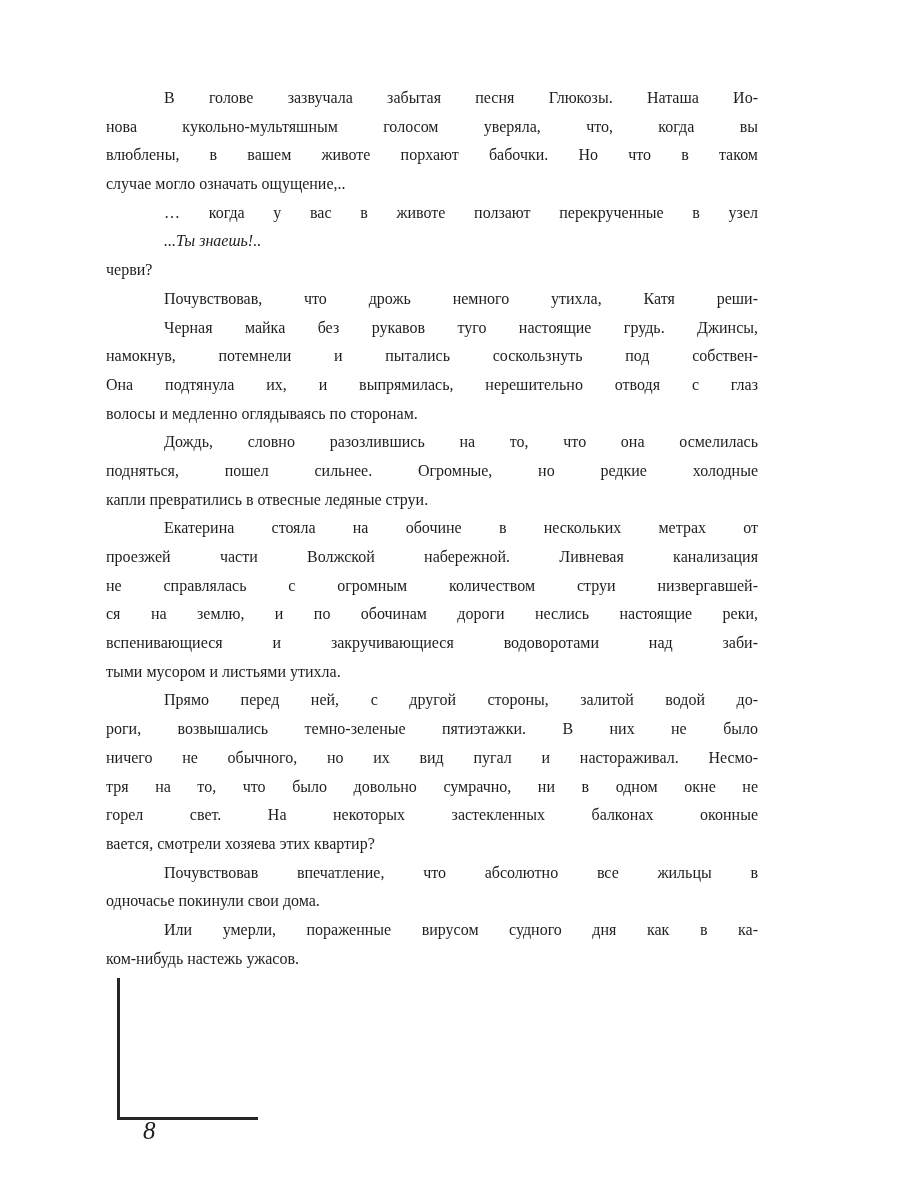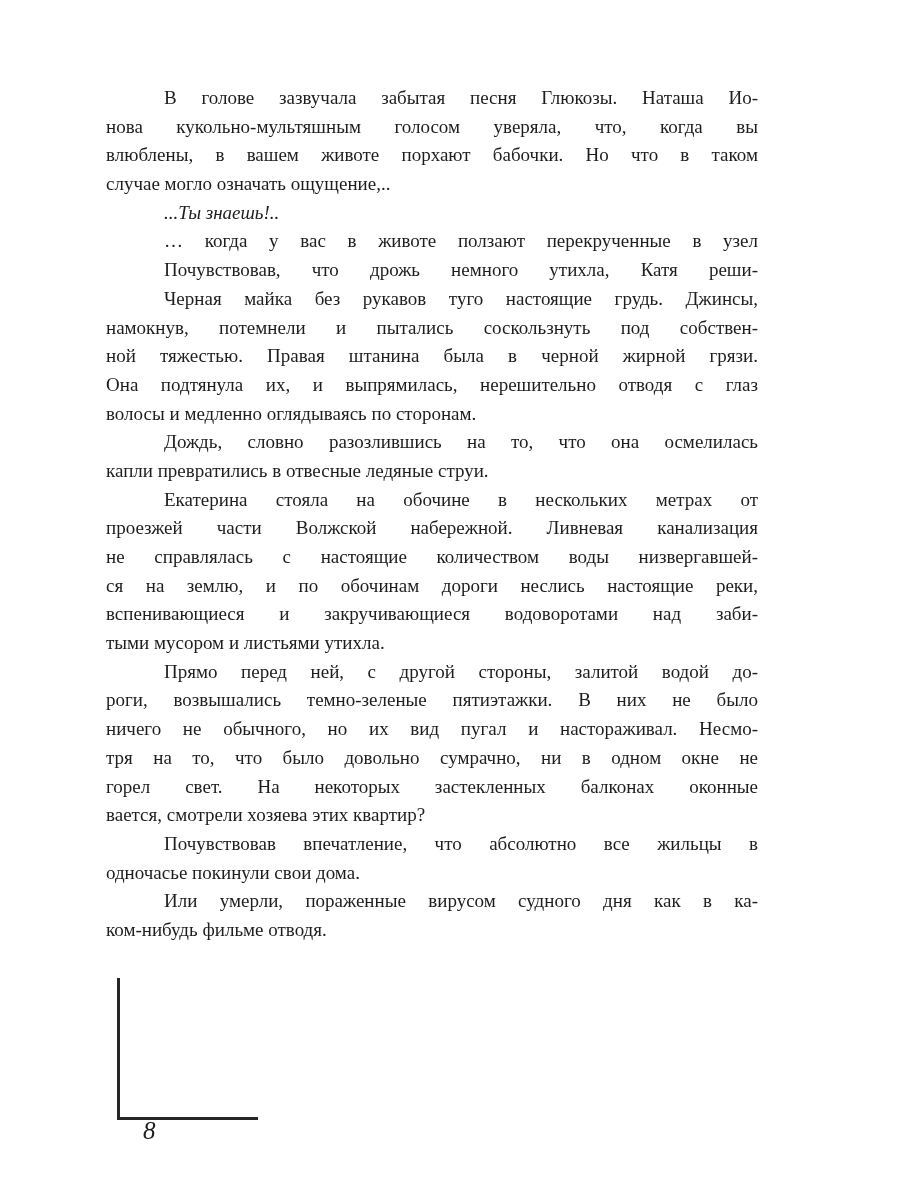--- a/index.html
+++ b/index.html
@@ -13,21 +13,21 @@
     height: 1200px;
     background: #ffffff;
     overflow: hidden;
     font-family: "Liberation Serif", serif;
   }
   .text-block {
     position: absolute;
     left: 106px;
     top: 84px;
     width: 652px;
-    font-size: 19px;
+    font-size: 16px;
     line-height: 28.7px;
     color: #1e1e1e;
   }
   .line {
     height: 28.7px;
     text-align: justify;
     text-align-last: justify;
   }
   .line.indent {
     text-indent: 58px;
@@ -65,43 +65,44 @@
 </style>
 </head>
 <body>
 
 <div class="page">
   <div class="text-block">
       <div class="line indent">В голове зазвучала забытая песня Глюкозы. Наташа Ио-</div>
       <div class="line">нова кукольно-мультяшным голосом уверяла, что, когда вы</div>
       <div class="line">влюблены, в вашем животе порхают бабочки. Но что в таком</div>
       <div class="line end">случае могло означать ощущение,..</div>
+      <div class="line indent">… когда у вас в животе ползают перекрученные в узел</div>
       <div class="line indent end italic">...Ты знаешь!..</div>
-      <div class="line indent">… когда у вас в животе ползают перекрученные в узел</div>
+      <div class="line end">черви?</div>
       <div class="line indent">Почувствовав, что дрожь немного утихла, Катя реши-</div>
       <div class="line indent">Черная майка без рукавов туго настоящие грудь. Джинсы,</div>
       <div class="line">намокнув, потемнели и пытались соскользнуть под собствен-</div>
-      <div class="line">ной тяжестью. Правая штанина была в черной жирной грязи.</div>
       <div class="line">Она подтянула их, и выпрямилась, нерешительно отводя с глаз</div>
       <div class="line end">волосы и медленно оглядываясь по сторонам.</div>
       <div class="line indent">Дождь, словно разозлившись на то, что она осмелилась</div>
+      <div class="line">подняться, пошел сильнее. Огромные, но редкие холодные</div>
       <div class="line end">капли превратились в отвесные ледяные струи.</div>
       <div class="line indent">Екатерина стояла на обочине в нескольких метрах от</div>
       <div class="line">проезжей части Волжской набережной. Ливневая канализация</div>
-      <div class="line">не справлялась с настоящие количеством воды низвергавшей-</div>
+      <div class="line">не справлялась с огромным количеством струи низвергавшей-</div>
       <div class="line">ся на землю, и по обочинам дороги неслись настоящие реки,</div>
       <div class="line">вспенивающиеся и закручивающиеся водоворотами над заби-</div>
       <div class="line end">тыми мусором и листьями утихла.</div>
       <div class="line indent">Прямо перед ней, с другой стороны, залитой водой до-</div>
       <div class="line">роги, возвышались темно-зеленые пятиэтажки. В них не было</div>
       <div class="line">ничего не обычного, но их вид пугал и настораживал. Несмо-</div>
       <div class="line">тря на то, что было довольно сумрачно, ни в одном окне не</div>
       <div class="line">горел свет. На некоторых застекленных балконах оконные</div>
       <div class="line end">вается, смотрели хозяева этих квартир?</div>
       <div class="line indent">Почувствовав впечатление, что абсолютно все жильцы в</div>
       <div class="line end">одночасье покинули свои дома.</div>
       <div class="line indent">Или умерли, пораженные вирусом судного дня как в ка-</div>
-      <div class="line end">ком-нибудь фильме отводя.</div>
+      <div class="line end">ком-нибудь настежь ужасов.</div>
     </div>
   <div class="corner-mark-v"></div>
   <div class="corner-mark-h"></div>
   <div class="page-number">8</div>
 </div>
 
 </body></html>

